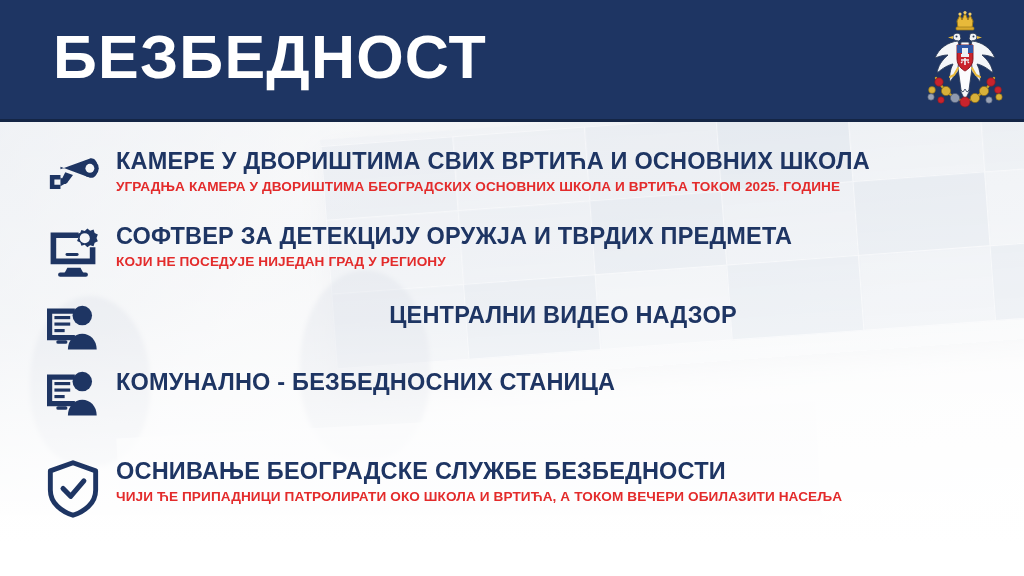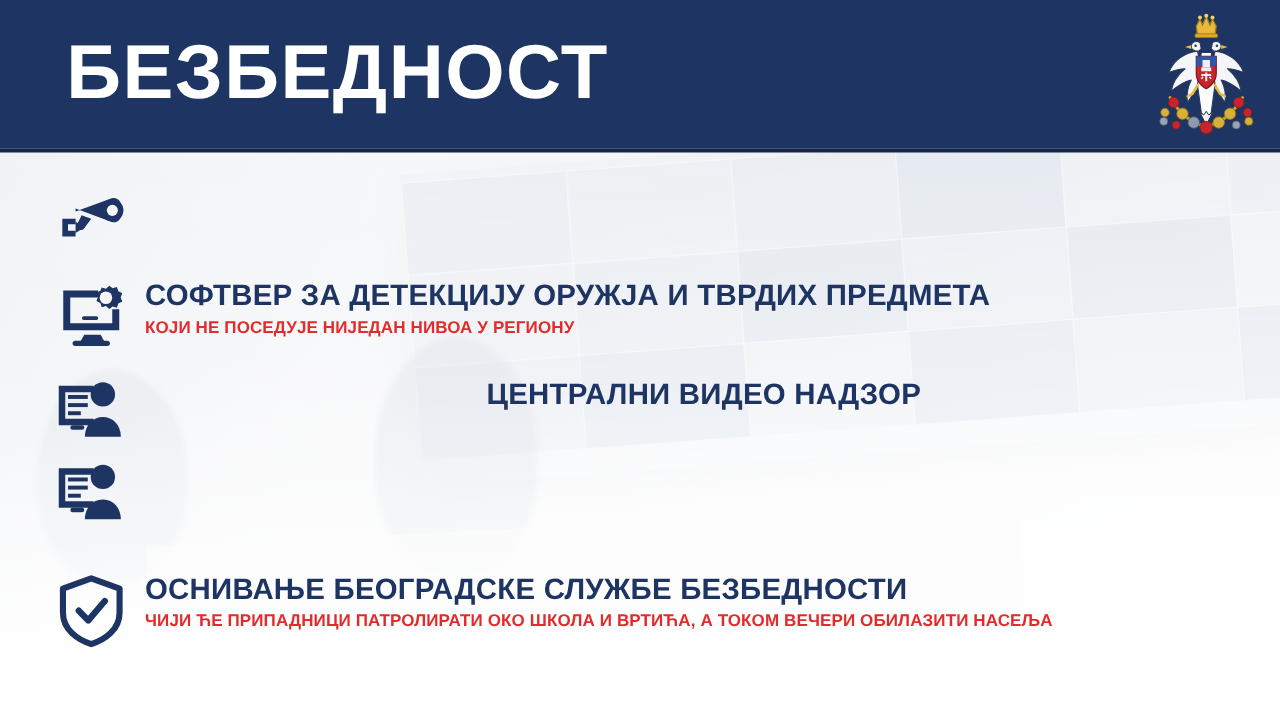--- a/index.html
+++ b/index.html
@@ -276,38 +276,42 @@
           <g fill="#1e3563">
             <path d="M19 21 L49 10 c4 -1.4 8 2 8 6.6 l0 6.4 c0 4.6 -4 8 -8 6.6 L19 18.5 z"></path>
             <circle cx="49.5" cy="20" r="9.2"></circle>
             <circle cx="49.5" cy="20" r="4.6" fill="#f4f5f7"></circle>
             <path d="M24 24 l8 3 l-6 8 c-1.4 1.9 -4.3 1.7 -5.6 -.2 l-1 -1.5 z"></path>
             <path d="M8 27 h11 v4.6 h-6.3 v5.4 h6.3 v4.6 h-11 z"></path>
             <path d="M19 29.5 l7.6 4.6 l-7.6 4.6 z"></path>
           </g>
         </svg>
       </div>
+      <div class="row-text">
+        <div class="row-title">КАМЕРЕ У ДВОРИШТИМА СВИХ ВРТИЋА И ОСНОВНИХ ШКОЛА</div>
+        <div class="row-sub">УГРАДЊА КАМЕРА У ДВОРИШТИМА БЕОГРАДСКИХ ОСНОВНИХ ШКОЛА И ВРТИЋА ТОКОМ 2025. ГОДИНЕ</div>
+      </div>
     </div>
 
     <div class="row r2">
       <div class="row-icon">
         <svg viewBox="0 0 64 60" width="60" height="56" aria-hidden="true">
           <g fill="#1e3563">
             <path d="M8 9 h30 v6 h-24 v22 h36 v-12 h6 v18 H8 z"></path>
             <rect x="24" y="31" width="14" height="3.2" rx="1.6"></rect>
             <path d="M26 47 h14 l3.4 6 h-20.8 z"></path>
             <rect x="16" y="52" width="32" height="4.6" rx="2.3"></rect>
             <path d="M48 2.4 l3.6 1.1 l2.8 -2.6 l3 2.2 l3.6 -1.1 l1.2 3.7 l3.4 1.6 l-1.4 3.6 l1.4 3.6 l-3.4 1.6 l-1.2 3.7 l-3.6 -1.1 l-3 2.2 l-2.8 -2.6 l-3.6 1.1 l-1.2 -3.7 l-3.4 -1.6 l1.4 -3.6 l-1.4 -3.6 l3.4 -1.6 z" transform="translate(-7,4)"></path>
             <circle cx="44.6" cy="15.2" r="5.4" fill="#f4f5f7"></circle>
           </g>
         </svg>
       </div>
       <div class="row-text">
         <div class="row-title">СОФТВЕР ЗА ДЕТЕКЦИЈУ ОРУЖЈА И ТВРДИХ ПРЕДМЕТА</div>
-        <div class="row-sub">КОЈИ НЕ ПОСЕДУЈЕ НИЈЕДАН НИВОА У РЕГИОНУ</div>
+        <div class="row-sub">КОЈИ НЕ ПОСЕДУЈЕ НИЈЕДАН ГРАД У РЕГИОНУ</div>
       </div>
     </div>
 
     <div class="row r3">
       <div class="row-icon">
         <svg viewBox="0 0 64 56" width="60" height="52" aria-hidden="true">
           <g fill="#1e3563">
             <path d="M4 6 h30 v5.6 h-24.4 v22.8 H34 v5.6 H4 z"></path>
             <rect x="12" y="14" width="17" height="3.4"></rect>
             <rect x="12" y="21" width="17" height="3.4"></rect>
@@ -331,20 +335,21 @@
             <rect x="12" y="14" width="17" height="3.4"></rect>
             <rect x="12" y="21" width="17" height="3.4"></rect>
             <rect x="12" y="28" width="11" height="3.4"></rect>
             <rect x="14" y="40" width="12" height="4" rx="2"></rect>
             <circle cx="42" cy="13.5" r="10.5"></circle>
             <path d="M26.5 50 c0 -10.2 7 -17 15.5 -17 c8.5 0 15.5 6.8 15.5 17 z"></path>
           </g>
         </svg>
       </div>
       <div class="row-text">
+        <div class="row-title two-line">КОМУНАЛНО - БЕЗБЕДНОСНИХ СТАНИЦА</div>
       </div>
     </div>
 
     <div class="row r5">
       <div class="row-icon">
         <svg viewBox="0 0 64 66" width="58" height="60" aria-hidden="true">
           <path d="M32 4 L57 13 v21 c0 15 -12.5 24 -25 28 C19.5 58 7 49 7 34 V13 z" fill="none" stroke="#1e3563" stroke-width="5.4" stroke-linejoin="round"></path>
           <path d="M21 32.5 l8.4 8.6 L44 24" fill="none" stroke="#1e3563" stroke-width="5.6" stroke-linecap="round" stroke-linejoin="round"></path>
         </svg>
       </div>

